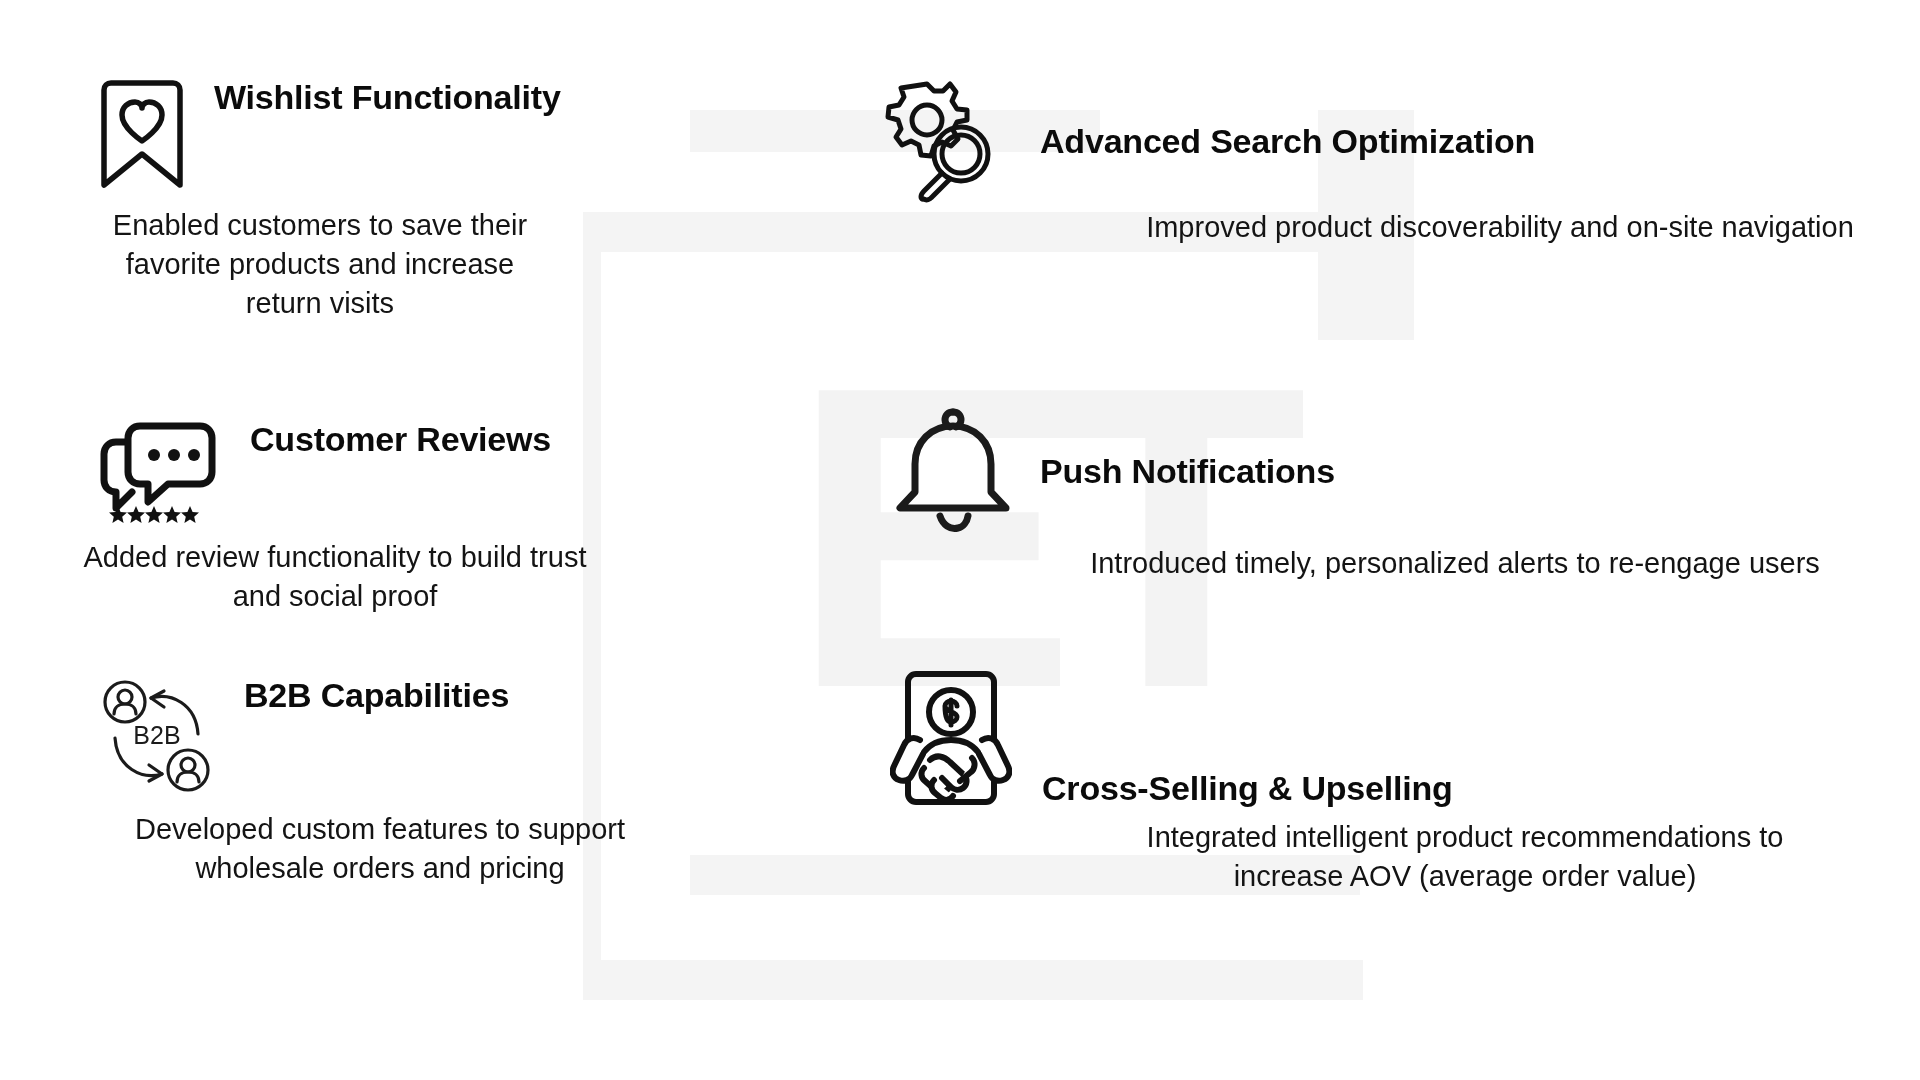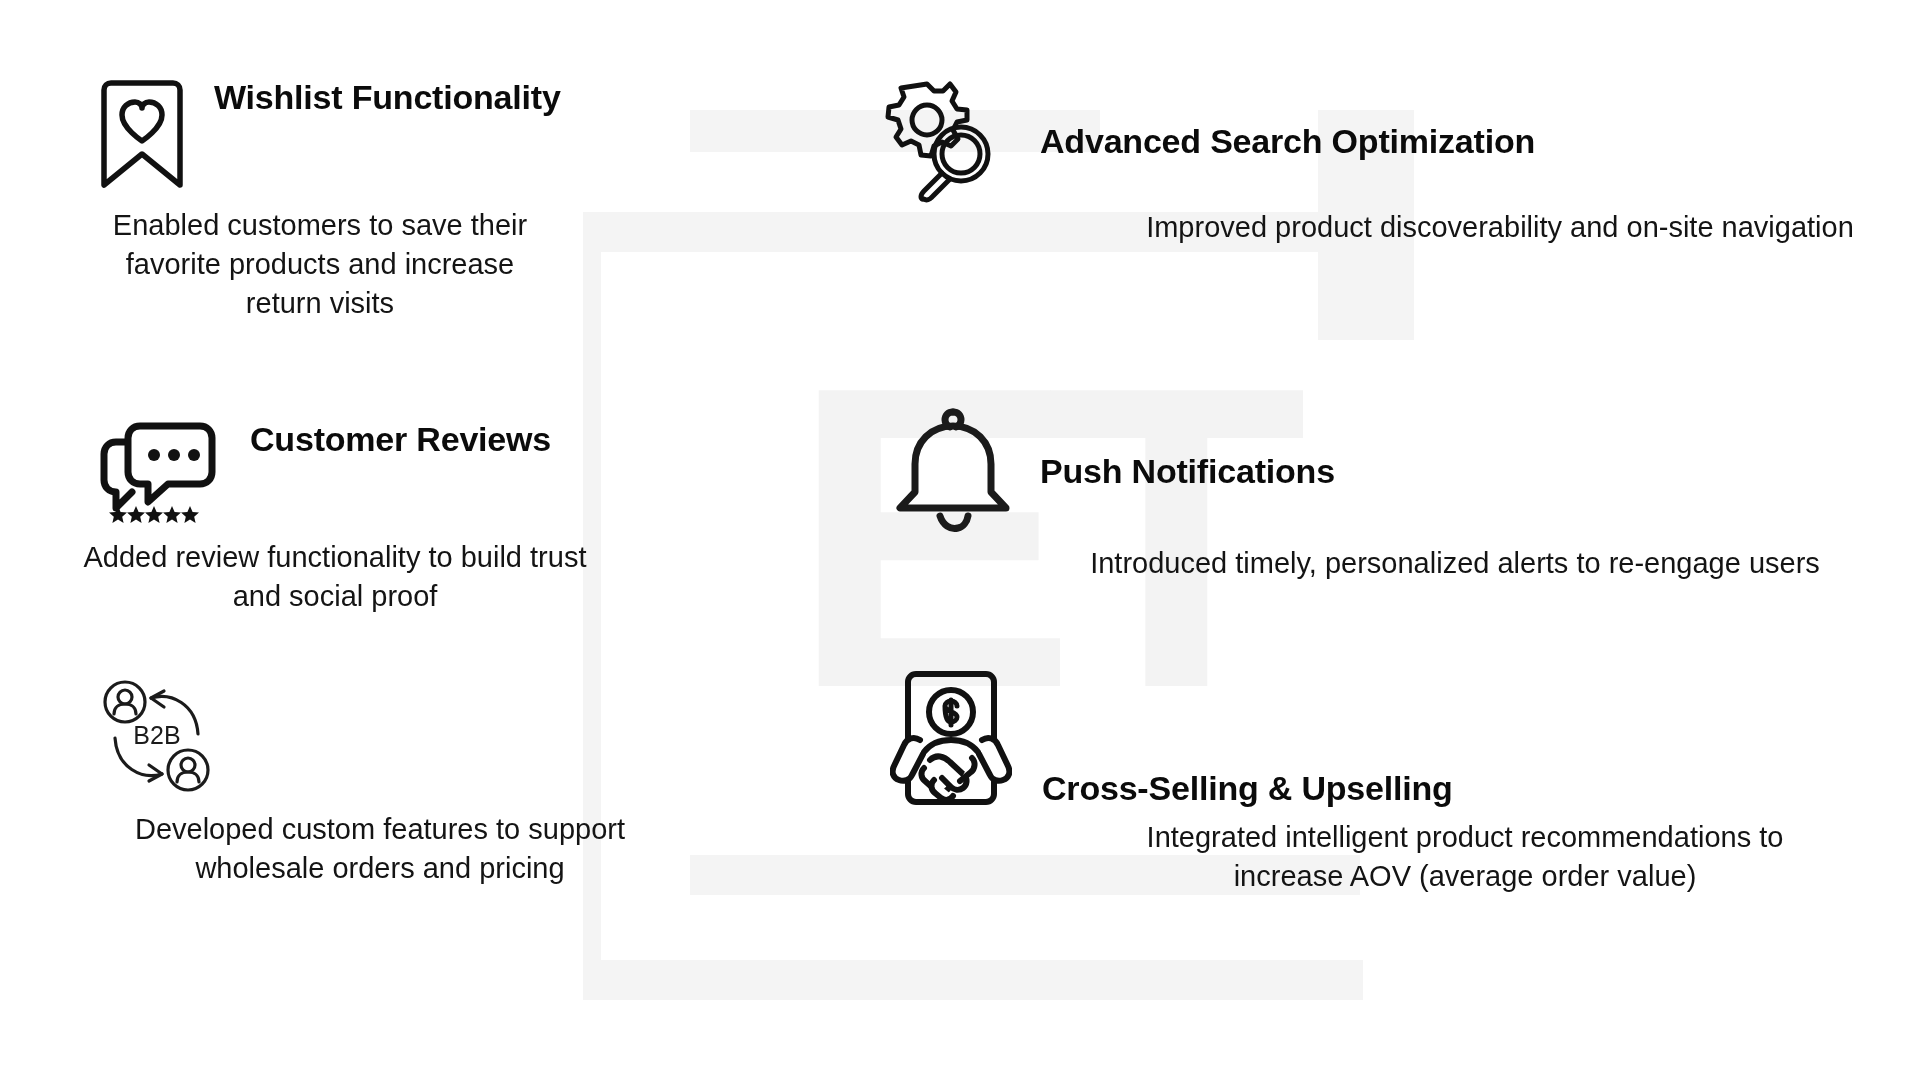--- a/index.html
+++ b/index.html
@@ -210,20 +210,21 @@
             <circle cx="92" cy="94" r="20"></circle>
             <circle cx="92" cy="89" r="7"></circle>
             <path d="M81 106 C81 99 86 96 92 96 C98 96 103 99 103 106"></path>
             <path d="M55 22 C75 16 100 28 102 58"></path>
             <path d="M55 22 L68 15 M55 22 L68 31"></path>
             <path d="M66 98 C46 104 21 92 19 62"></path>
             <path d="M66 98 L53 105 M66 98 L53 89"></path>
             <text x="61" y="68" font-family="Liberation Sans, sans-serif" font-size="25" fill="#1b1b1b" stroke="none" text-anchor="middle">B2B</text>
           </svg>
         </span>
+        <span class="card-title">B2B Capabilities</span>
       </div>
       <div class="card-body card-desc">Developed custom features to support wholesale orders and pricing</div>
     </div>
 
     <div class="card right" id="card-cross">
       <div class="card-head">
         <span class="icon-box">
           <svg width="122" height="140" viewBox="0 0 122 140" fill="none" stroke="#111" stroke-width="6" stroke-linejoin="round" stroke-linecap="round">
             <rect x="18" y="6" width="86" height="128" rx="8"></rect>
             <circle cx="61" cy="44" r="22"></circle>

